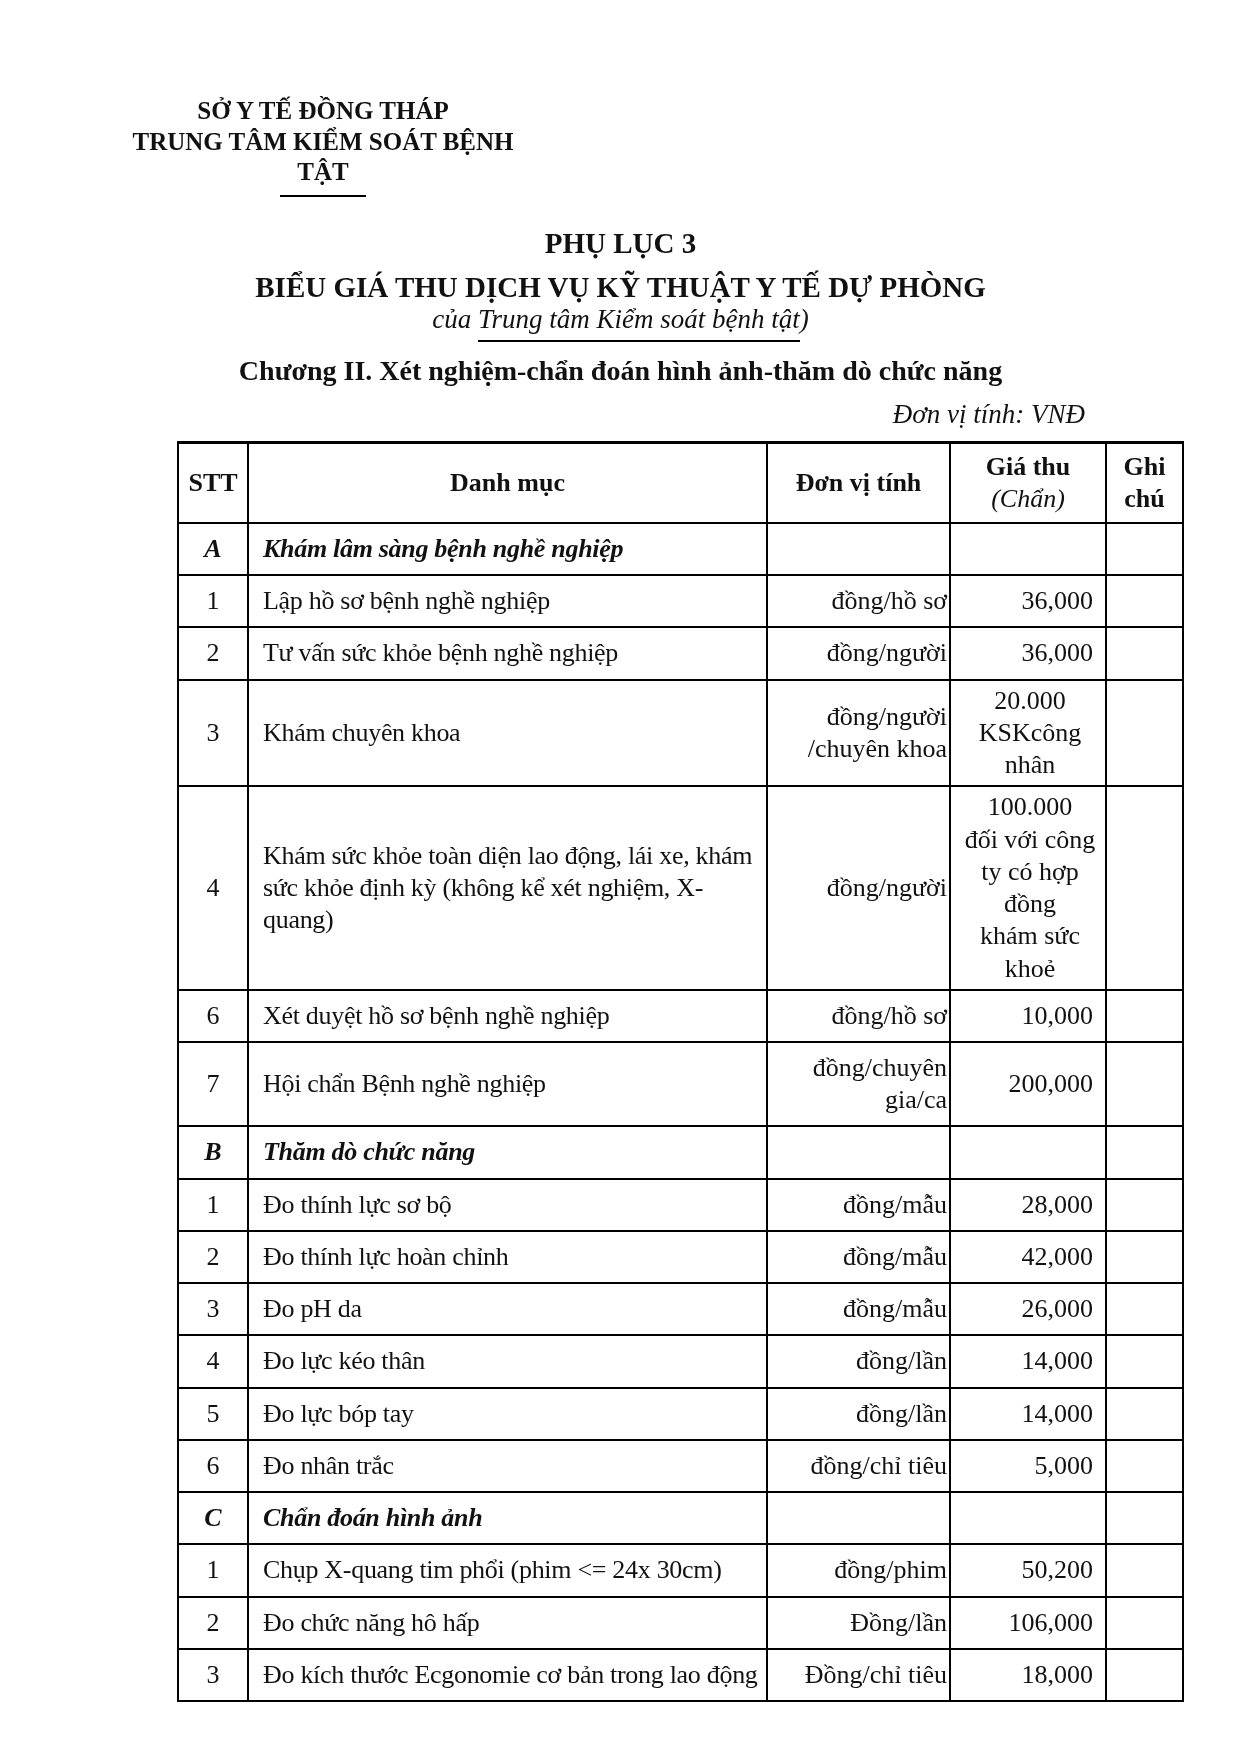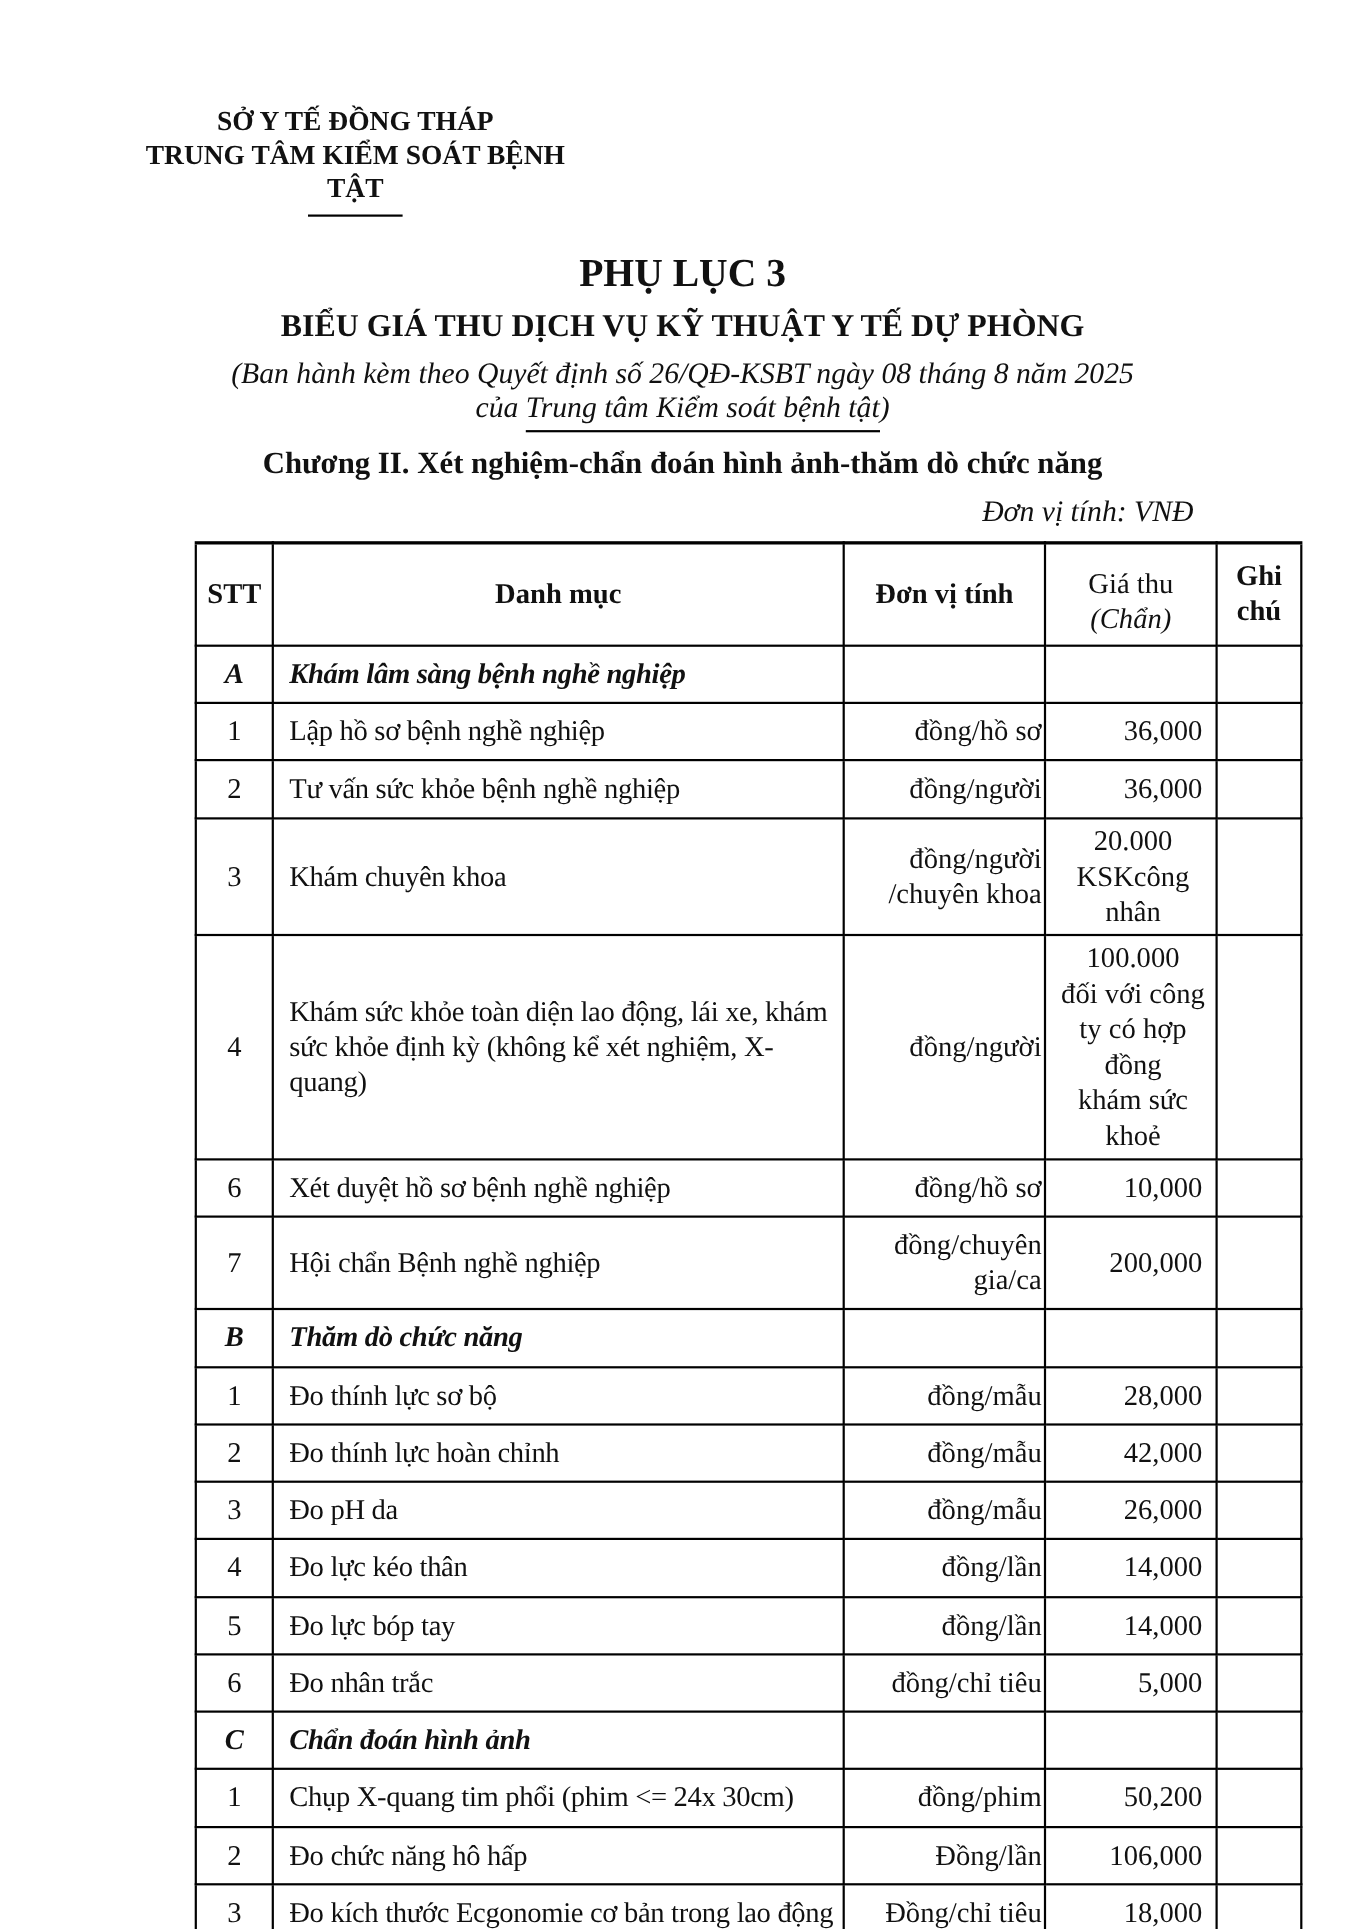--- a/index.html
+++ b/index.html
@@ -24,21 +24,21 @@
   .header-right { width: 514px; text-align: center; }
   .org-line1 { font-size: 25px; font-weight: bold; line-height: 1.22; }
   .org-line2 { font-size: 25px; font-weight: bold; line-height: 1.22; }
   .motto-line1 { font-size: 26px; font-weight: bold; line-height: 1.22; }
   .motto-line2 { font-size: 27px; font-weight: bold; line-height: 1.25; }
   .rule { border-top: 2px solid #000; margin: 7px auto 0; }
   .rule-short { width: 86px; }
   .rule-long  { width: 330px; }
 
   
-  .appendix-title { text-align: center; font-weight: bold; font-size: 36px; margin-top: 30px; }
+  .appendix-title { text-align: center; font-weight: bold; font-size: 29px; margin-top: 30px; }
   .main-title     { text-align: center; font-weight: bold; font-size: 29px; margin-top: 11px; }
   .issuance       { text-align: center; font-style: italic; font-size: 27px; margin-top: 11px; }
   .issuance2      { margin-top: 0; }
   .issuer-underline { border-bottom: 2px solid #000; padding-bottom: 6px; }
   .chapter-title  { text-align: center; font-weight: bold; font-size: 28px; margin-top: 20px; }
   .currency-note  { text-align: right; font-style: italic; font-size: 27px; padding-right: 156px; margin-top: 12px; }
 
   
   table.price {
     border-collapse: collapse;
@@ -47,21 +47,21 @@
     width: 1005px;
   }
   table.price th, table.price td {
     border: 2px solid #000;
     font-size: 26px;
     vertical-align: middle;
     line-height: 1.24;
   }
   table.price { border-top: 3px solid #000; }
   table.price th { padding: 7px 4px; text-align: center; }
-  .ph1 { display: block; font-weight: normal; margin-top: 13px; }
+  .ph1 { display: block; font-weight: bold; }
   .ph2 { display: block; font-weight: normal; font-style: italic; }
   table.price td { padding: 9px 8px; }
   .c-stt  { text-align: center; }
   .c-name { text-align: left; padding-left: 14px !important; letter-spacing: -0.3px; }
   .c-unit { text-align: right; white-space: pre-line; padding-left: 2px !important; padding-right: 2px !important; }
   .c-price { text-align: right; padding-right: 12px !important; white-space: pre-line; }
   .c-price.mid { text-align: center; padding-right: 4px !important; padding-top: 4px !important; padding-bottom: 4px !important; }
   .section-row td { font-weight: bold; font-style: italic; padding-top: 5px; padding-bottom: 5px; }
 </style>
 </head>
@@ -72,21 +72,20 @@
   <div class="header-row">
     <div class="header-left">
       <div class="org-line1">SỞ Y TẾ ĐỒNG THÁP</div>
       <div class="org-line2">TRUNG TÂM KIỂM SOÁT BỆNH TẬT</div>
       <div class="rule rule-short"></div>
     </div>
   </div>
 
   <div class="appendix-title">PHỤ LỤC 3</div>
   <div class="main-title">BIỂU GIÁ THU DỊCH VỤ KỸ THUẬT Y TẾ DỰ PHÒNG</div>
-  <div class="issuance">(Ban hành kèm theo Quyết định số 26/QĐ-KSBT ngày 08 tháng 8 năm 2025</div>
   <div class="issuance issuance2"><span>của </span><span class="issuer-underline">Trung tâm Kiểm soát bệnh tật</span><span>)</span></div>
   <div class="chapter-title">Chương II. Xét nghiệm-chẩn đoán hình ảnh-thăm dò chức năng</div>
   <div class="currency-note">Đơn vị tính: VNĐ</div>
 
   <table class="price">
     <colgroup>
       <col style="width:70px">
       <col style="width:519px">
       <col style="width:183px">
       <col style="width:156px">

